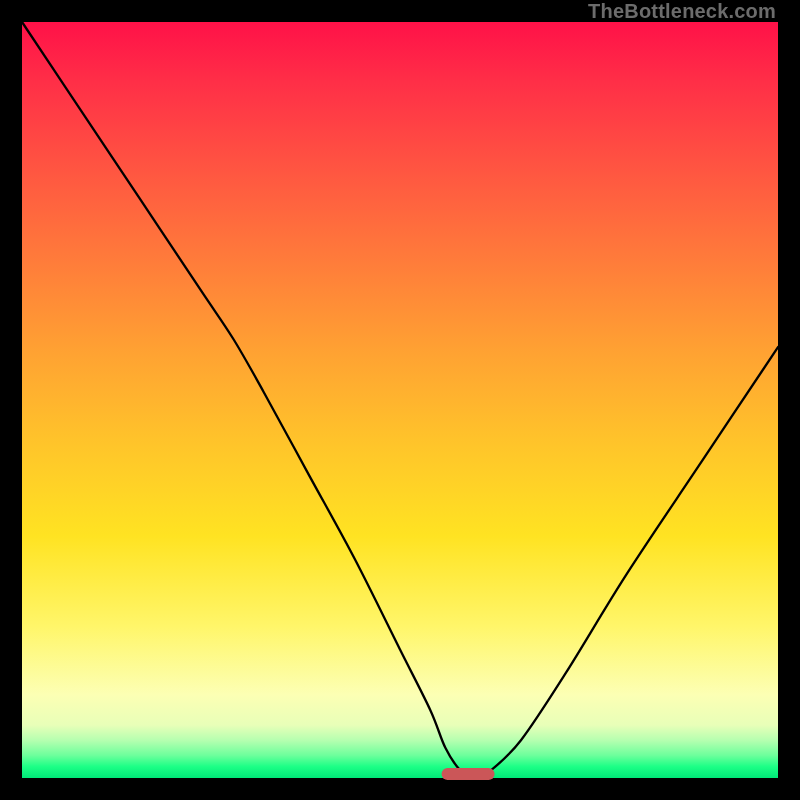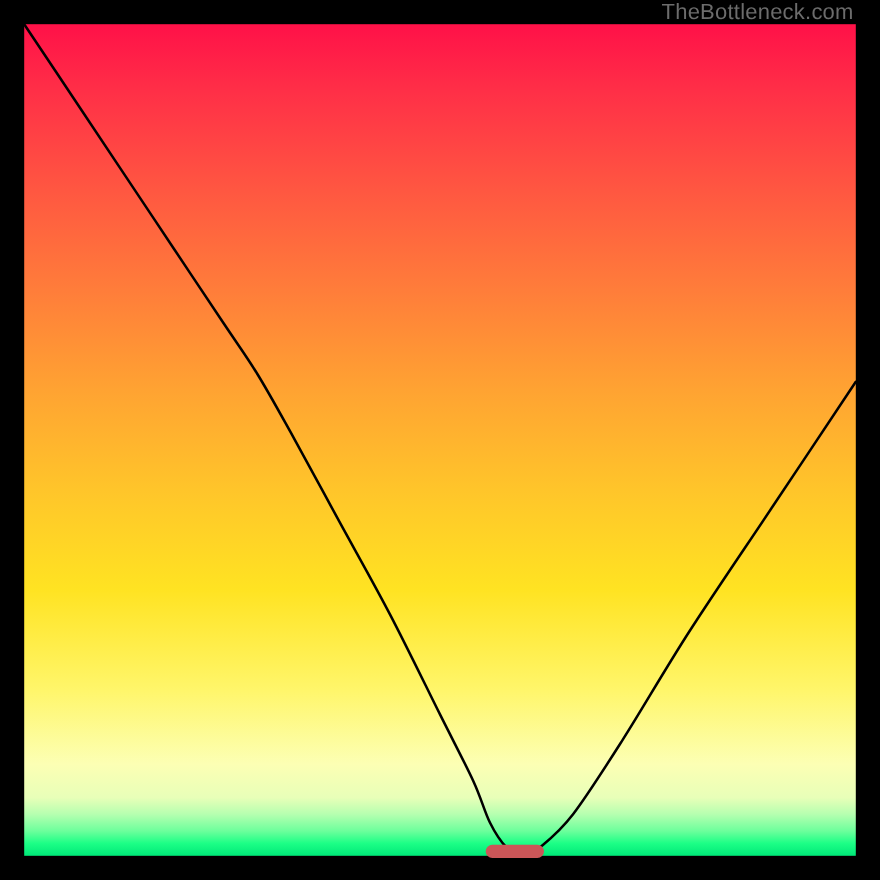--- a/index.html
+++ b/index.html
@@ -41,21 +41,21 @@
       #00e878 100%
     );
   }
   .watermark {
     position: absolute;
     top: 0px;
     right: 24px;
     color: #6c6c6c;
     font-size: 20px;
     letter-spacing: 0.2px;
-    font-weight: 400;
+    font-weight: 700;
     user-select: none;
   }
   svg.curve {
     position: absolute;
     left: 0;
     top: 0;
     width: 756px;
     height: 756px;
     overflow: visible;
   }

